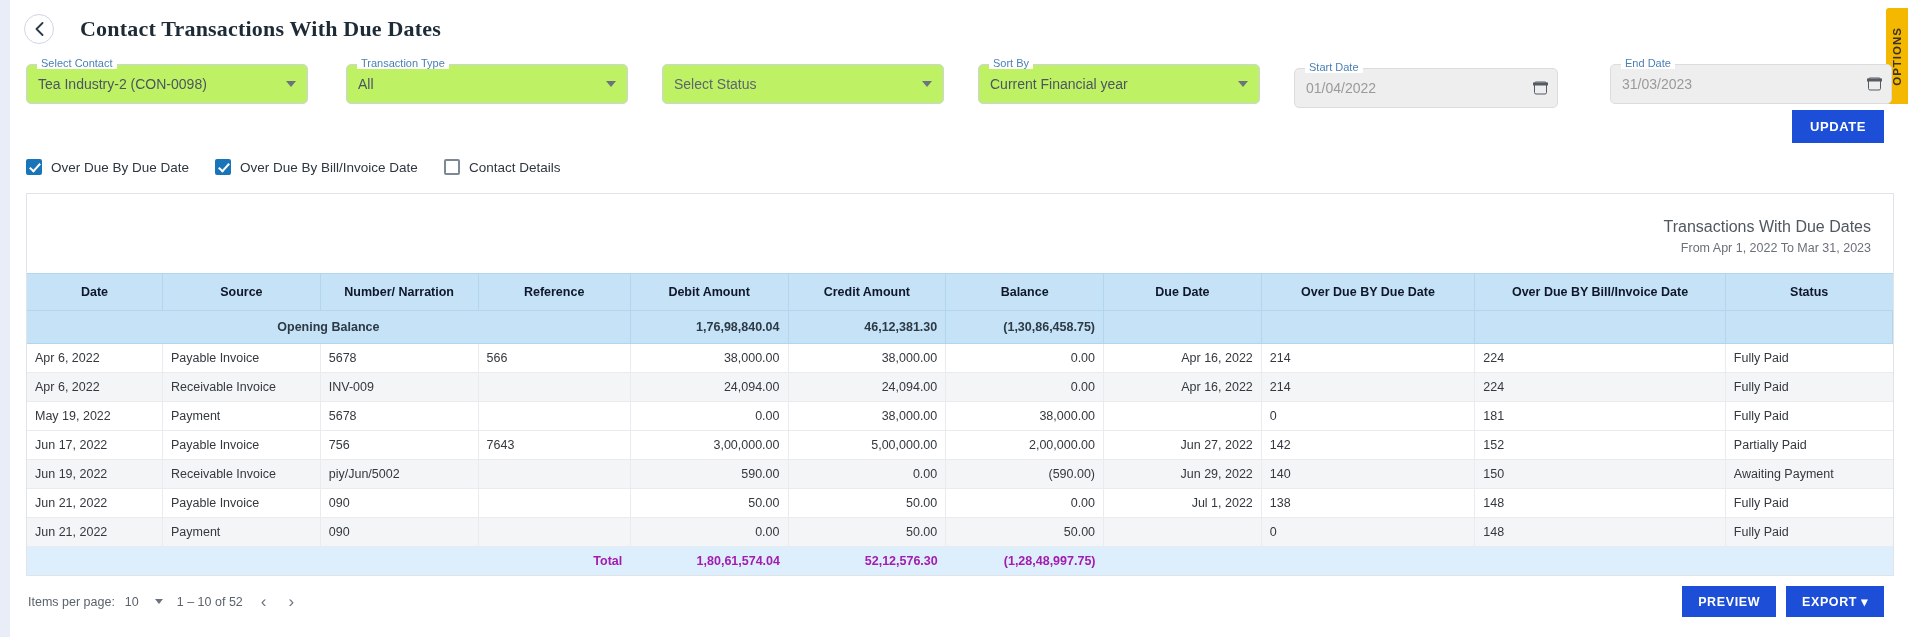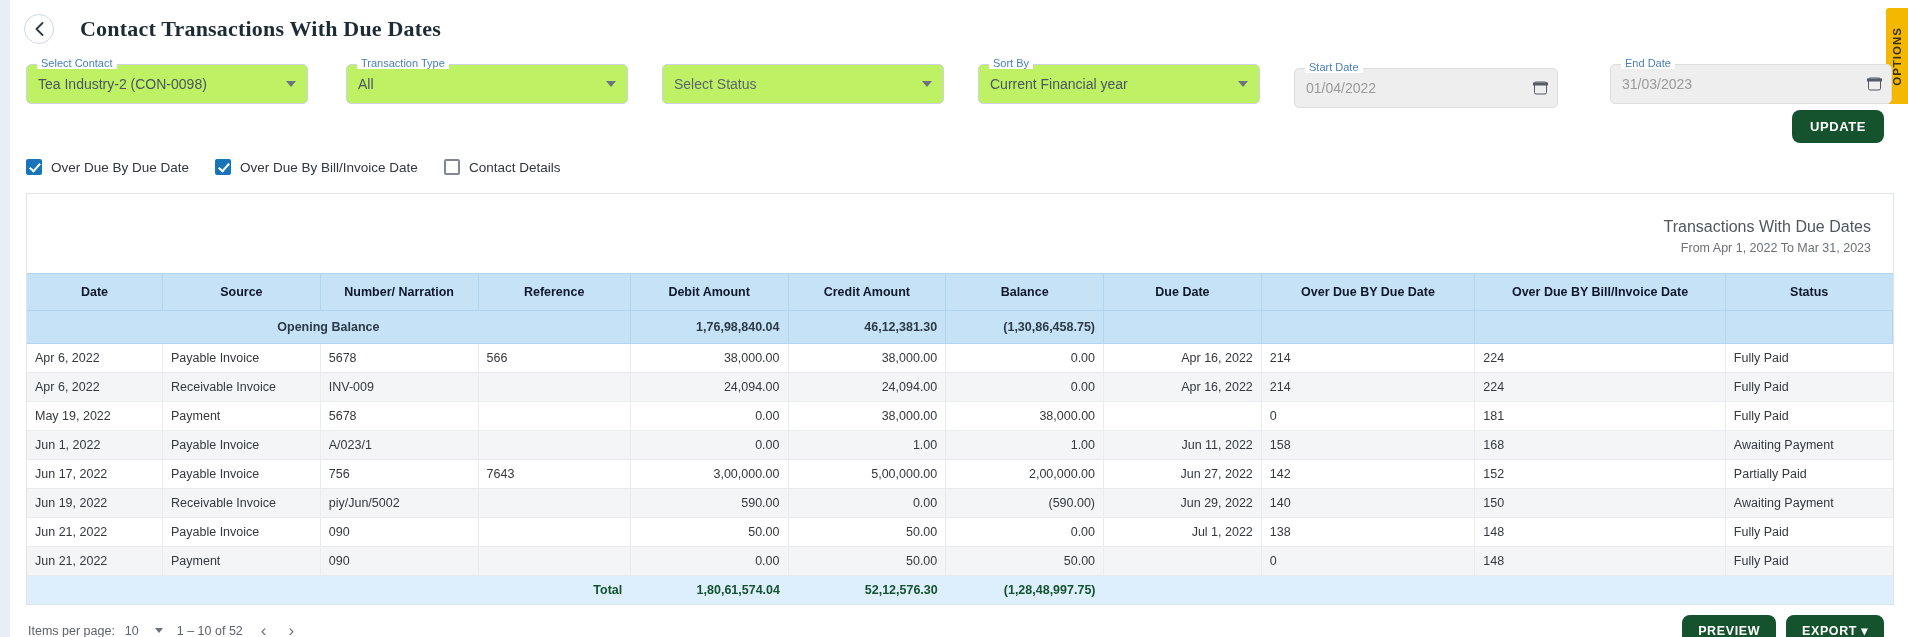--- a/index.html
+++ b/index.html
@@ -89,22 +89,22 @@
     border-radius: 2px;
   }
   .cal-ico::before {
     content: ""; position: absolute;
     left: -1.6px; right: -1.6px; top: 0px; height: 3px;
     background: #555b62;
   }
 
   
   .btn {
-    border: none; border-radius: 8px;
-    background: #14532d; color: #fff;
+    border: none; border-radius: 0;
+    background: #1d4ed8; color: #fff;
     font-size: 13px; font-weight: bold;
     letter-spacing: .6px;
     padding: 9px 18px;
     cursor: pointer;
     font-family: "Liberation Sans", sans-serif;
   }
   .update-wrap {
     display: flex; justify-content: flex-end;
     padding-right: 24px; margin-top: -4px;
   }
@@ -173,21 +173,21 @@
     border-bottom: 1px solid #b3d6ef;
     font-weight: bold;
     color: #2c3a45;
     padding: 9px 8px;
   }
   tr.total td {
     background: #ddeefc;
     border-bottom: none;
     border-right: none;
     font-weight: bold;
-    color: #14532d;
+    color: #a21caf;
     padding: 7px 8px;
   }
   .r { text-align: right; }
   .c { text-align: center; }
   .l { text-align: left; }
 
   
   .footer {
     display: flex; align-items: center;
     justify-content: space-between;
@@ -379,33 +379,20 @@
           <td class="l">5678</td>
           <td class="l"></td>
           <td class="r">0.00</td>
           <td class="r">38,000.00</td>
           <td class="r">38,000.00</td>
           <td class="r"></td>
           <td class="l">0</td>
           <td class="l">181</td>
           <td class="l">Fully Paid</td>
         </tr>
-        <tr class="alt">
-          <td class="l">Jun 1, 2022</td>
-          <td class="l">Payable Invoice</td>
-          <td class="l">A/023/1</td>
-          <td class="l"></td>
-          <td class="r">0.00</td>
-          <td class="r">1.00</td>
-          <td class="r">1.00</td>
-          <td class="r">Jun 11, 2022</td>
-          <td class="l">158</td>
-          <td class="l">168</td>
-          <td class="l">Awaiting Payment</td>
-        </tr>
         <tr>
           <td class="l">Jun 17, 2022</td>
           <td class="l">Payable Invoice</td>
           <td class="l">756</td>
           <td class="l">7643</td>
           <td class="r">3,00,000.00</td>
           <td class="r">5,00,000.00</td>
           <td class="r">2,00,000.00</td>
           <td class="r">Jun 27, 2022</td>
           <td class="l">142</td>

